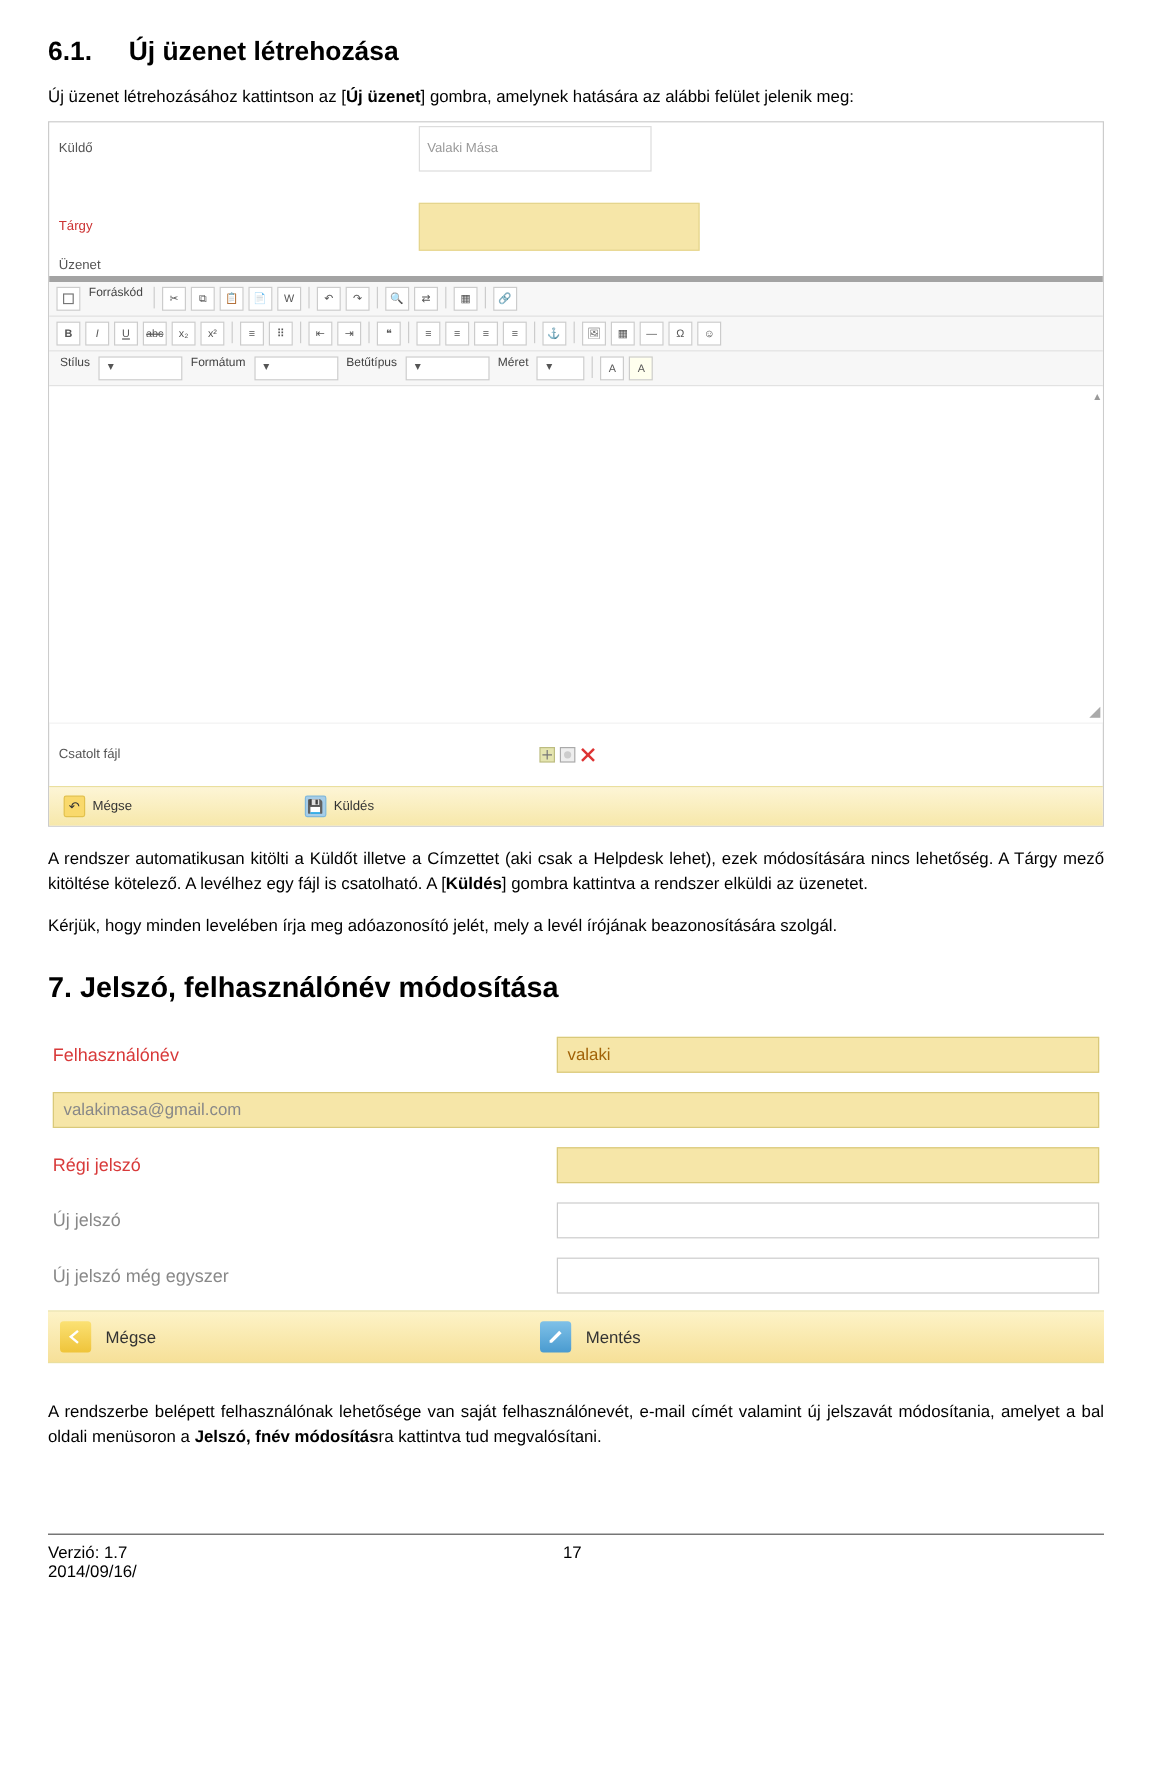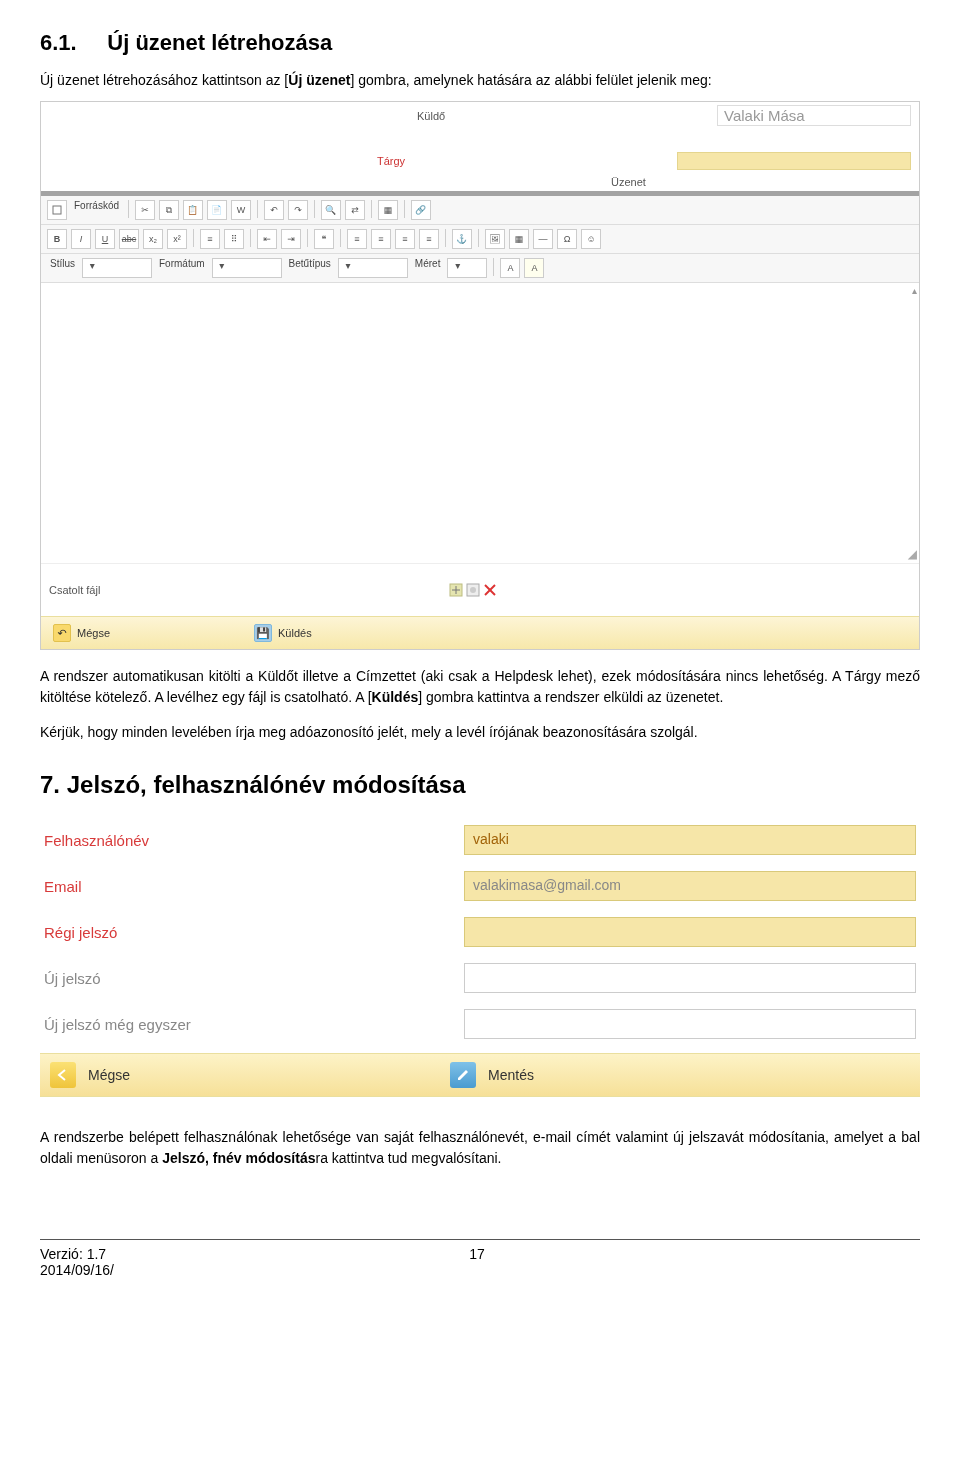--- a/index.html
+++ b/index.html
@@ -27,34 +27,33 @@
   .screenshot-box {
     border: 1px solid #ccc;
     margin: 10px 0 16px 0;
     font-size: 11px;
     background: #fff;
   }
   .form-row {
     display: flex;
     align-items: center;
     padding: 3px 8px;
-    justify-content: flex-end;
   }
   .form-row .lbl {
     width: 300px;
     color: #555;
   }
   .form-row .lbl.red {
     color: #c33;
   }
   .form-row .val {
     background: #fff;
     border: 1px solid #ddd;
-    padding: 1px 6px;
-    font-size: 15px;
+    padding: 12px 6px;
+    font-size: 11px;
     color: #444;
     width: 180px;
   }
   .form-row .val.dim { color: #999; }
   .form-row .val.highlight {
     background: #f6e6a8;
     border-color: #e5d58e;
     width: 220px;
     height: 14px;
   }
@@ -389,21 +388,20 @@
   <span>7.</span>
   <span>Jelszó, felhasználónév módosítása</span>
 </div>
 
 <div class="credentials-block">
   <div class="cred-row">
     <span class="cl red">Felhasználónév</span>
     <span class="cv">valaki</span>
   </div>
   <div class="cred-row">
-    <span class="cl red">Email</span>
     <span class="cv" style="color:#888">valakimasa@gmail.com</span>
   </div>
   <div class="cred-row">
     <span class="cl red">Régi jelszó</span>
     <span class="cv"></span>
   </div>
   <div class="cred-row">
     <span class="cl grey">Új jelszó</span>
     <span class="cv white"></span>
   </div>

